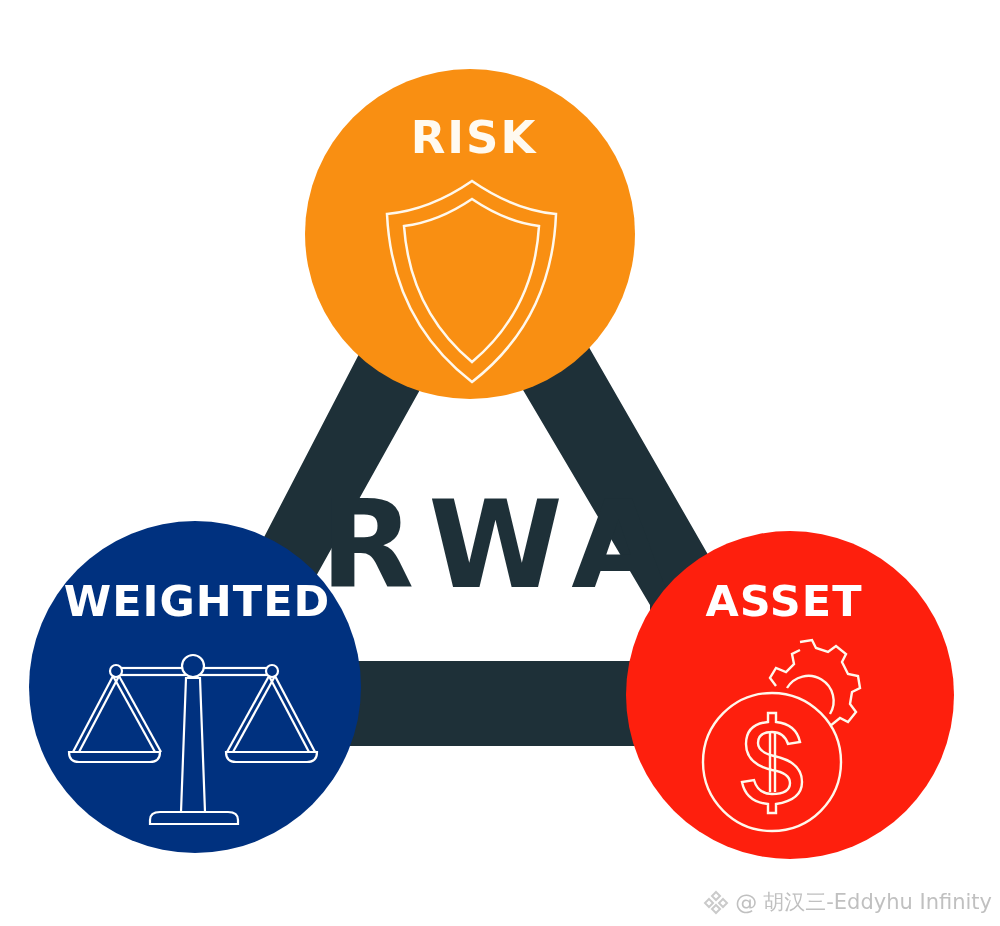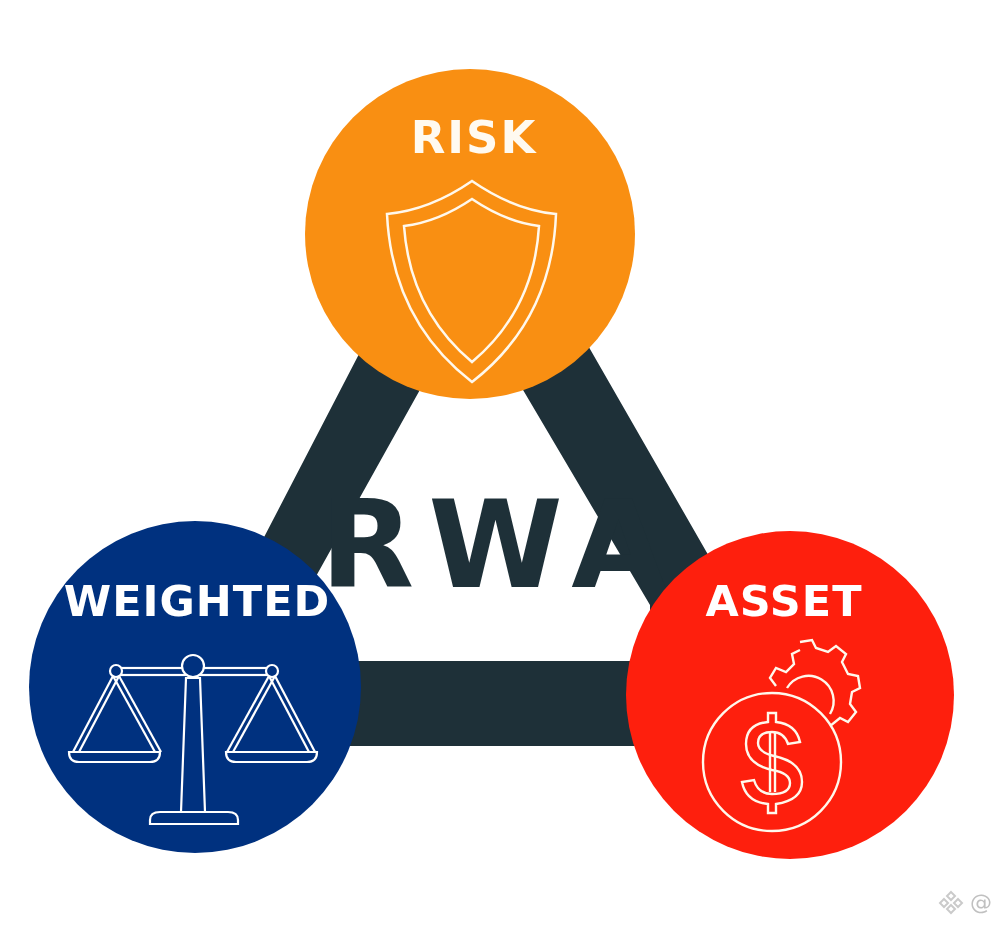--- a/index.html
+++ b/index.html
@@ -97,13 +97,14 @@
     <svg width="26" height="26" viewBox="0 0 26 26">
       <g fill="none" stroke="#c8c8c8" stroke-width="2">
         <path d="M 13 3 L 17 7 L 13 11 L 9 7 Z"></path>
         <path d="M 6 10 L 10 14 L 6 18 L 2 14 Z"></path>
         <path d="M 20 10 L 24 14 L 20 18 L 16 14 Z"></path>
         <path d="M 13 16 L 17 20 L 13 24 L 9 20 Z"></path>
       </g>
     </svg>
   </span>
   <span class="at">@</span>
+  <span>胡汉三-Eddyhu Infinity</span>
 </div>
 
 </body></html>

